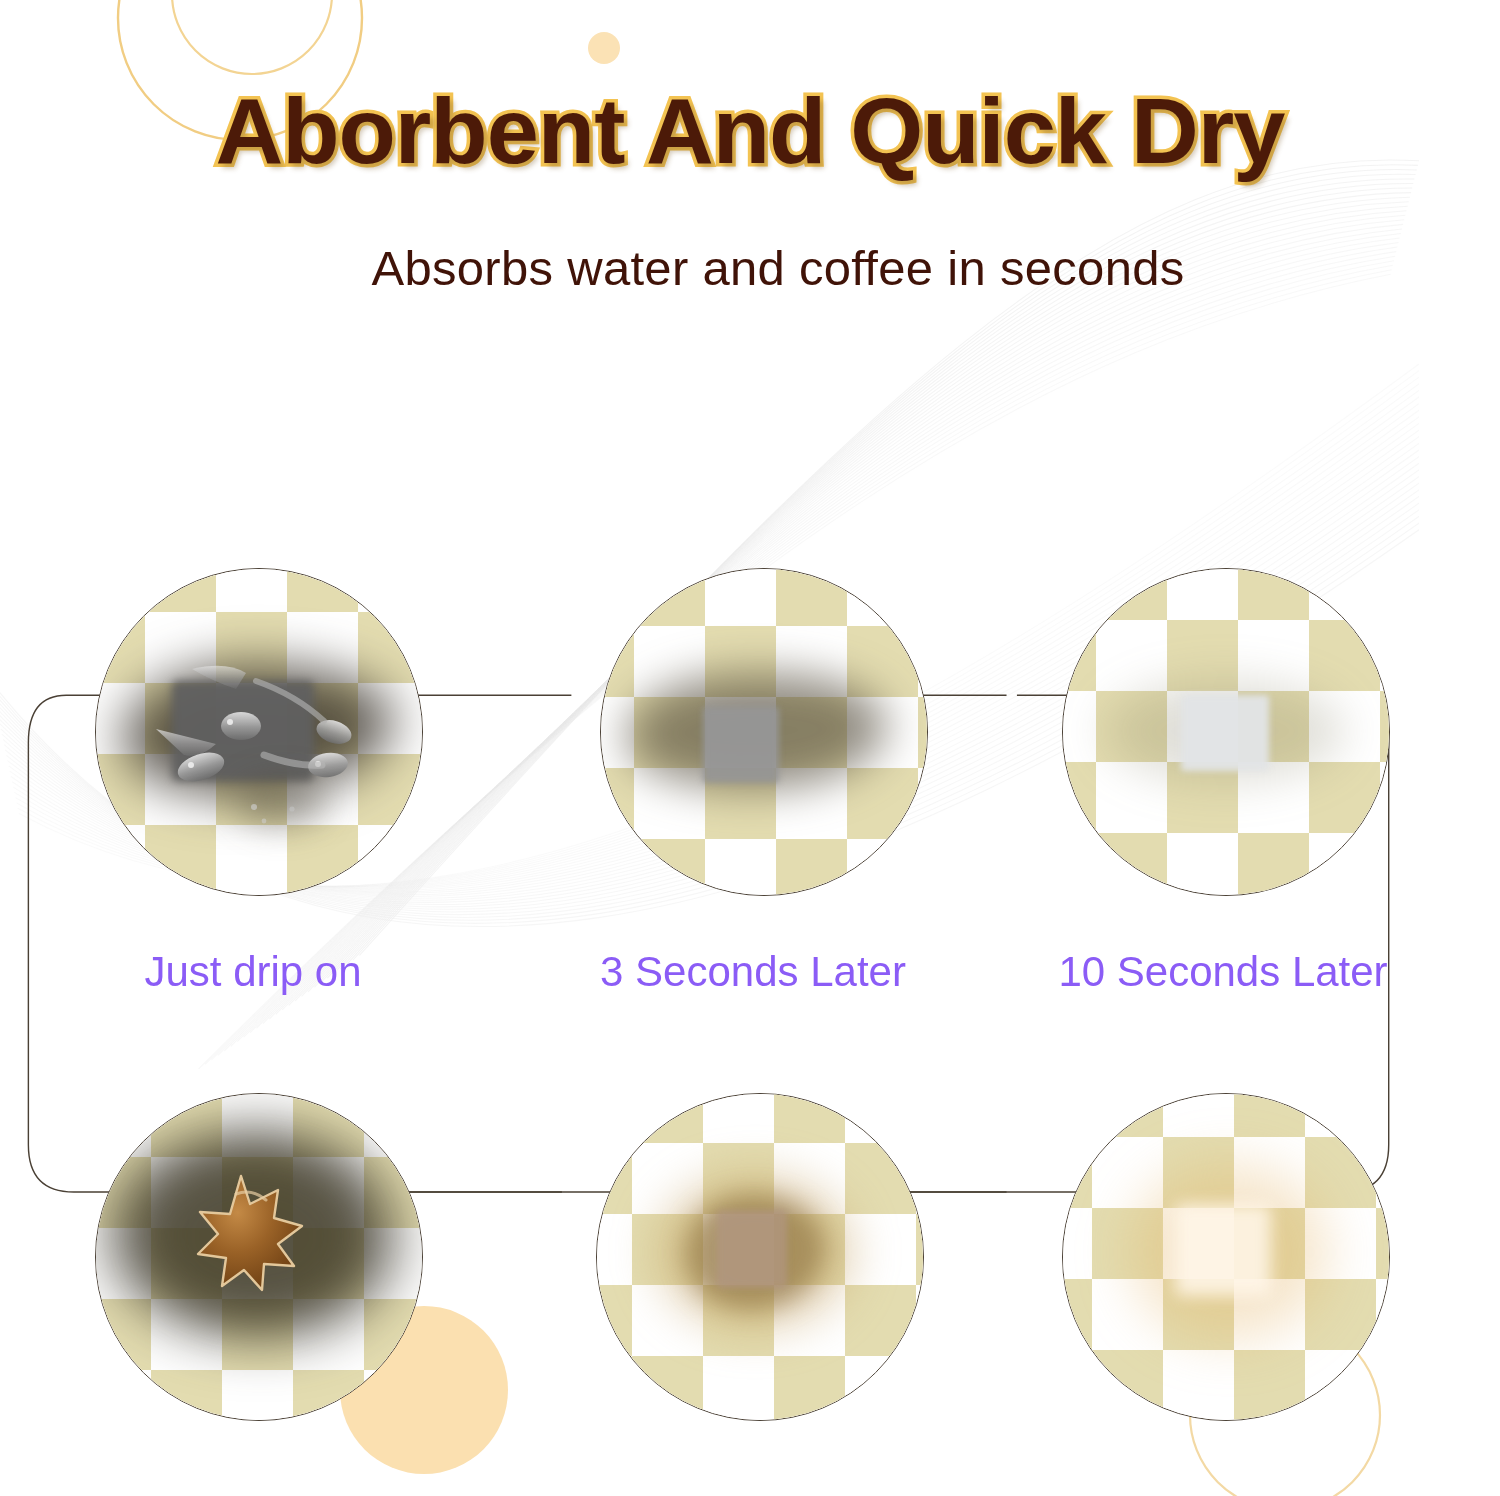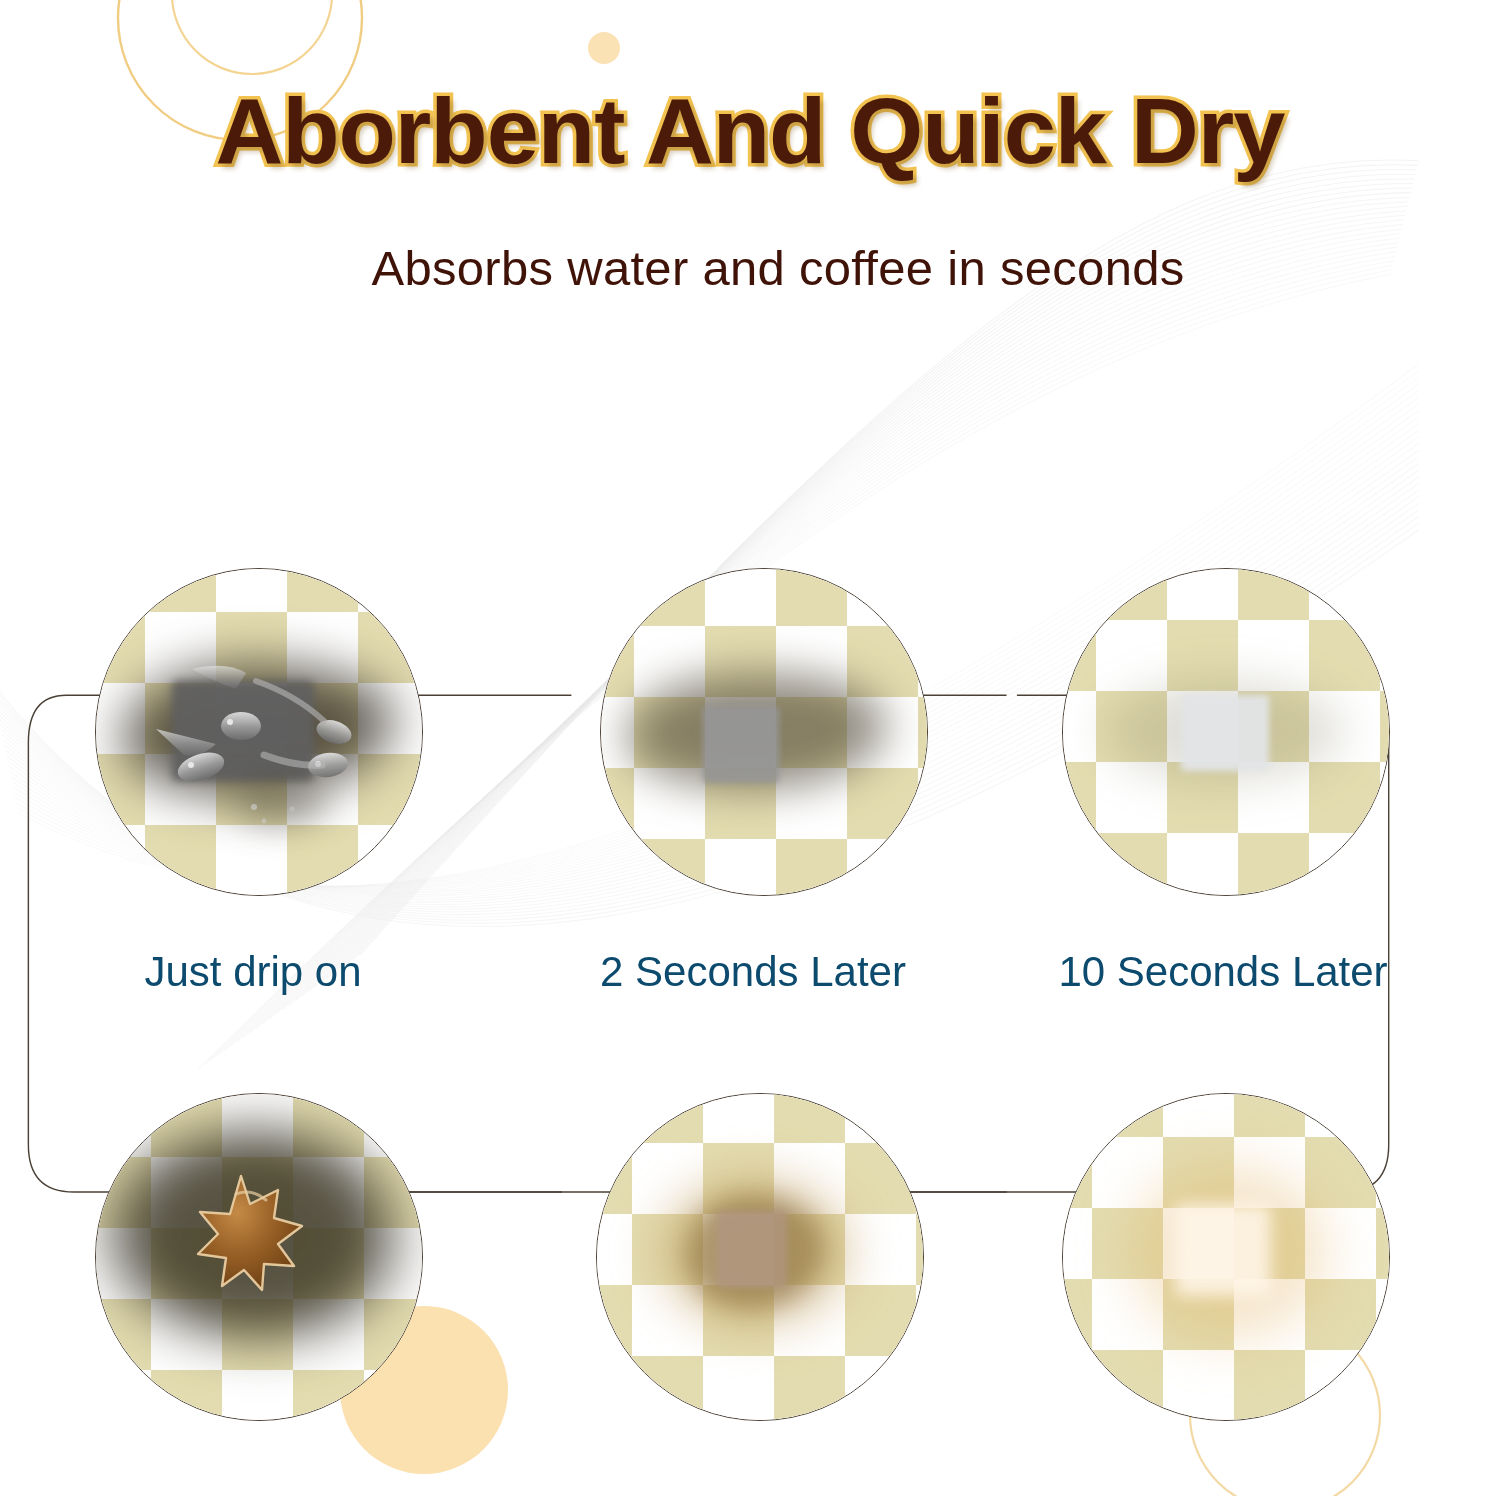--- a/index.html
+++ b/index.html
@@ -77,21 +77,21 @@
   .checker.c5{background-position:-34px -20px, 37px 51px;}
   .checker.c6{background-position:-40px -26px, 31px 45px;}
 
   .stain{position:absolute;border-radius:50%;filter:blur(20px);}
   .stain-sharp{position:absolute;}
 
   .caption{
     position:absolute;z-index:6;
     font-family:"Liberation Sans", sans-serif;
     font-size:42px;
-    color:#0c4a6e;
+    color:#8b5cf6;
     white-space:nowrap;
     text-align:center;
   }
 </style>
 </head>
 <body>
 
 <div class="stage">
 
   <svg class="bg-waves" viewBox="0 0 1500 1496">
@@ -223,21 +223,21 @@
   <div class="circle" style="left:1062px;top:568px;width:326px;height:326px;">
     <div class="checker c3"></div>
     <div class="stain" style="left:42px;top:110px;width:240px;height:104px;background:rgba(120,112,80,.22);filter:blur(22px);border-radius:50%;"></div>
     <div class="stain" style="left:118px;top:126px;width:88px;height:76px;background:rgba(226,228,230,.96);filter:blur(3px);border-radius:3px;"></div>
   </div>
 
   <div class="caption" style="left:53px;top:948px;width:400px;">
     <span>Just drip on</span>
   </div>
   <div class="caption" style="left:553px;top:948px;width:400px;">
-    <span>2 Seconds Later</span>
+    <span>3 Seconds Later</span>
   </div>
   <div class="caption" style="left:1023px;top:948px;width:400px;">
     <span>10 Seconds Later</span>
   </div>
 
   <div class="circle" style="left:95px;top:1093px;width:326px;height:326px;">
     <div class="checker c4"></div>
     <div class="stain" style="left:10px;top:34px;width:292px;height:210px;background:rgba(48,44,32,.70);filter:blur(28px);border-radius:52% 48% 46% 54%/50% 52% 48% 50%;"></div>
     <div class="stain" style="left:52px;top:60px;width:212px;height:164px;background:rgba(70,64,40,.55);filter:blur(20px);border-radius:50%;"></div>
     <svg class="stain-sharp" style="left:0;top:0;width:326px;height:326px;" viewBox="0 0 326 326">

